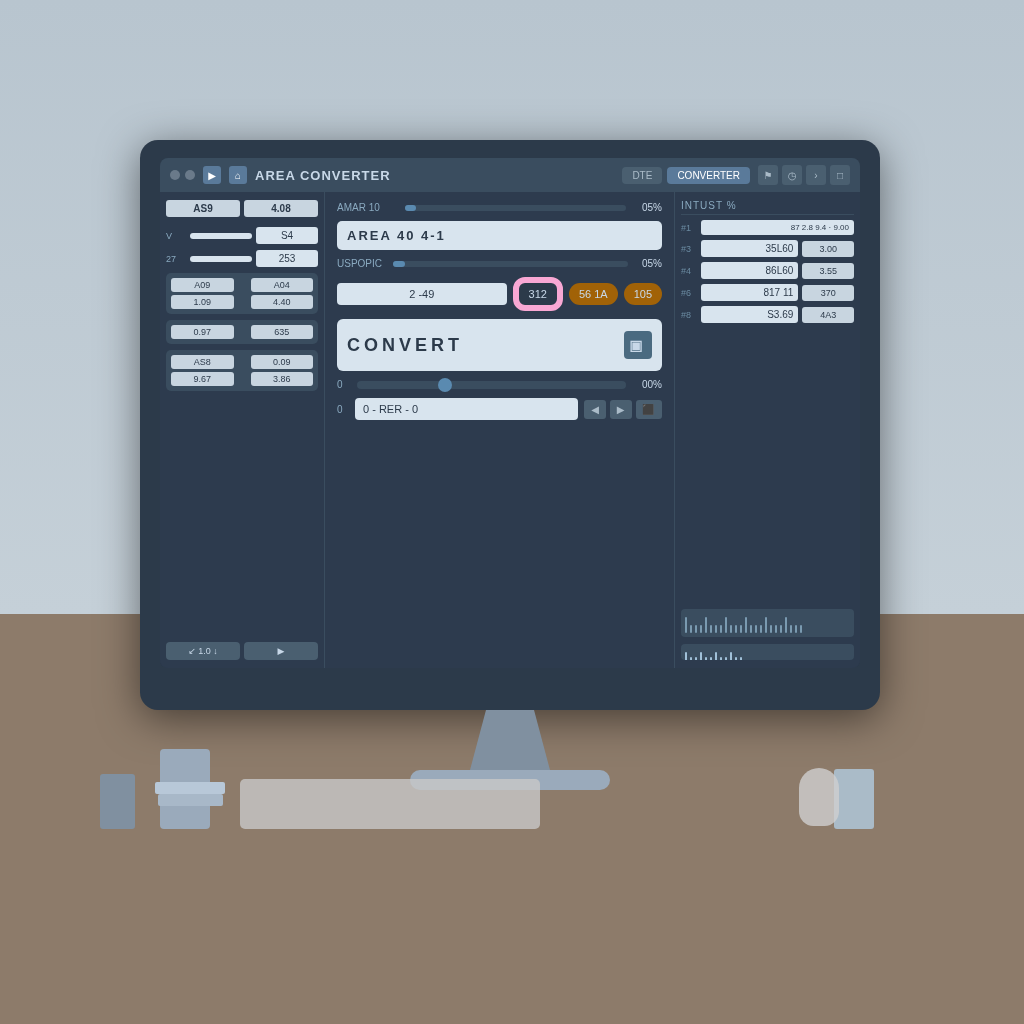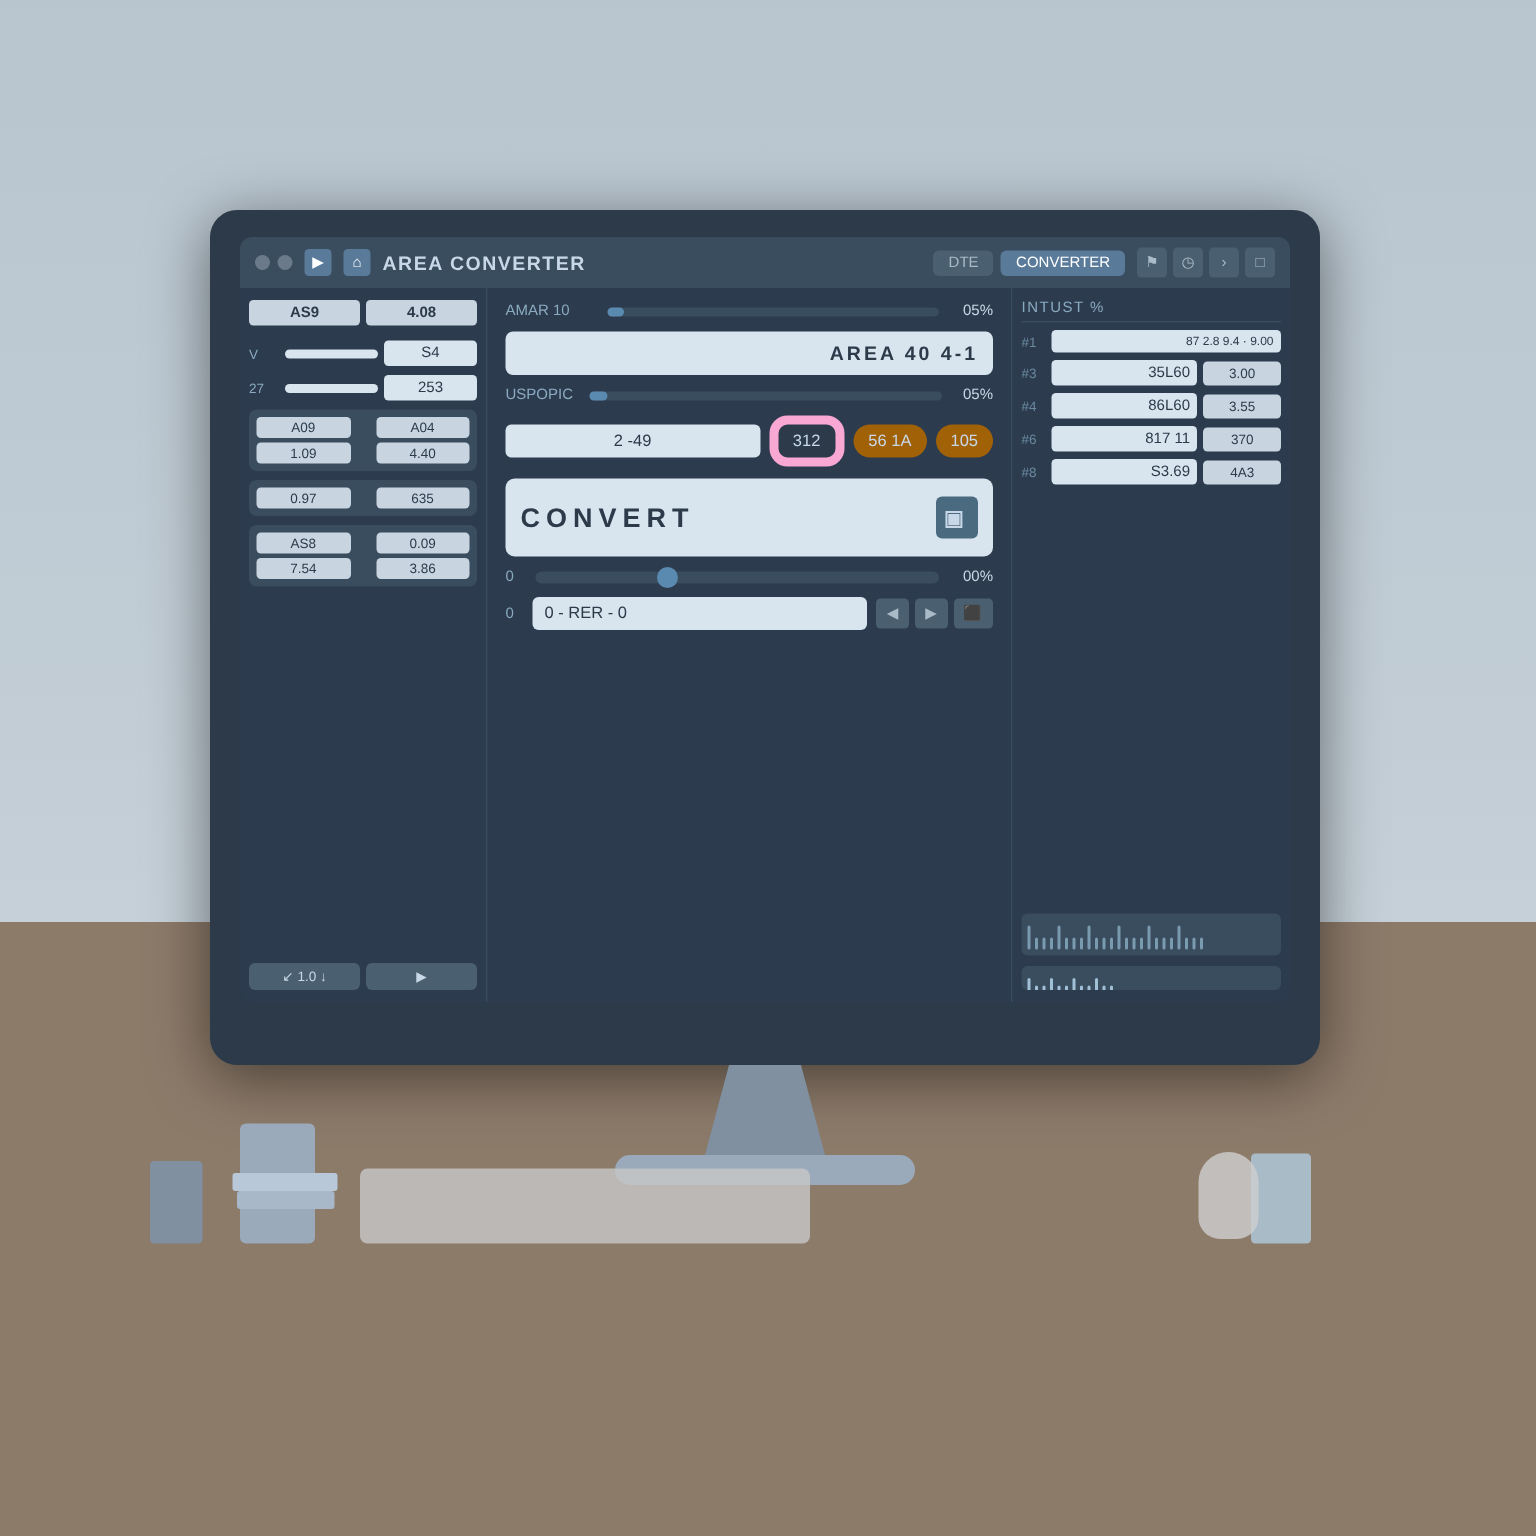--- a/index.html
+++ b/index.html
@@ -298,21 +298,21 @@
       text-align: right;
     }
 
     .input-wide {
       background: #d8e4ee;
       border-radius: 5px;
       padding: 7px 10px;
       font-size: 13px;
       color: #2c3a4a;
       font-weight: bold;
-      text-align: right;
+      text-align: left;
       letter-spacing: 2px;
     }
 
     .unit-row {
       display: flex;
       gap: 6px;
       align-items: center;
     }
 
     .unit-label {
@@ -649,21 +649,21 @@
               <div class="ls-cell">635</div>
             </div>
           </div>
 
           <div class="left-section">
             <div class="ls-row">
               <div class="ls-cell">AS8</div>
               <div class="ls-cell">0.09</div>
             </div>
             <div class="ls-row">
-              <div class="ls-cell">7.54</div>
+              <div class="ls-cell">9.67</div>
               <div class="ls-cell">3.86</div>
             </div>
           </div>
 
           <div class="left-bottom">
             <button class="lb-btn">↙ 1.0 ↓</button>
             <button class="lb-btn">▶</button>
           </div>
         </div>
 

